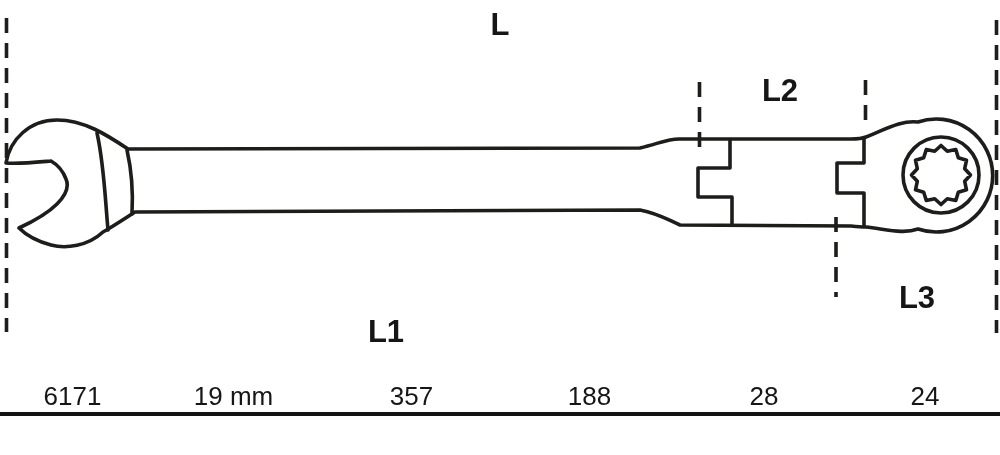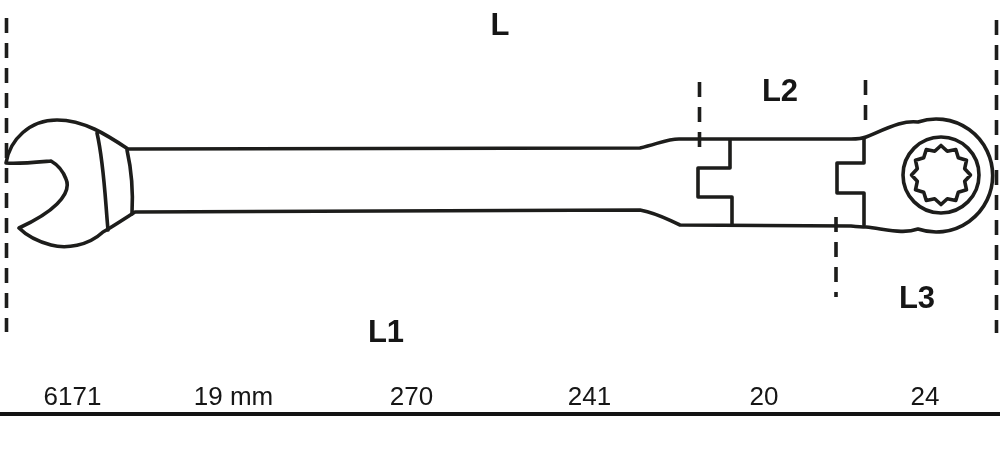--- a/index.html
+++ b/index.html
@@ -103,20 +103,20 @@
         <col style="width:177px">
         <col style="width:179px">
       <col style="width:177px">
         <col style="width:172px">
         <col style="width:150px">
     </colgroup>
     <tbody>
       <tr class="val">
         <td>6171</td>
         <td>19 mm</td>
-        <td>270</td>
-        <td>241</td>
-        <td>20</td>
+        <td>357</td>
+        <td>188</td>
+        <td>28</td>
         <td>24</td>
       </tr>
     </tbody>
   </table>
 </div>
 
 </body></html>

